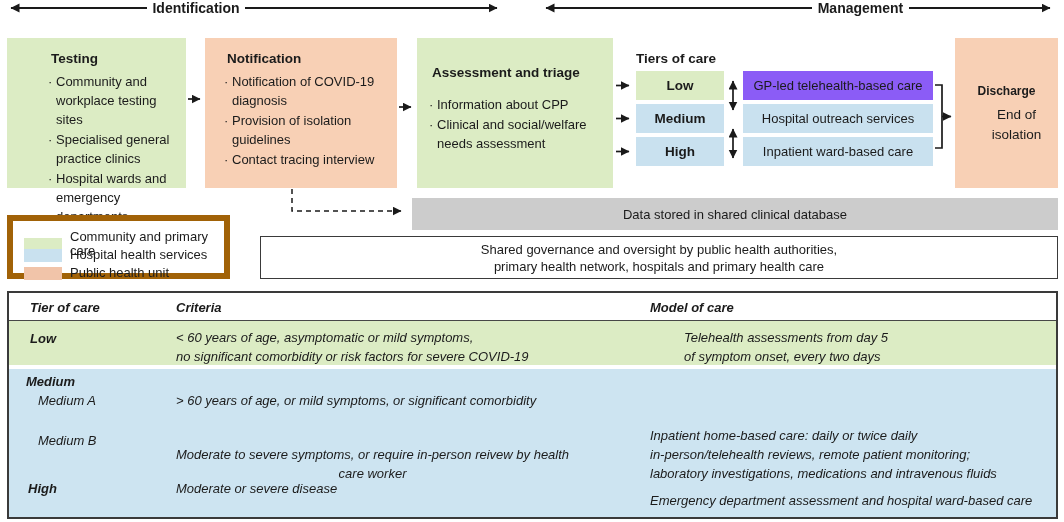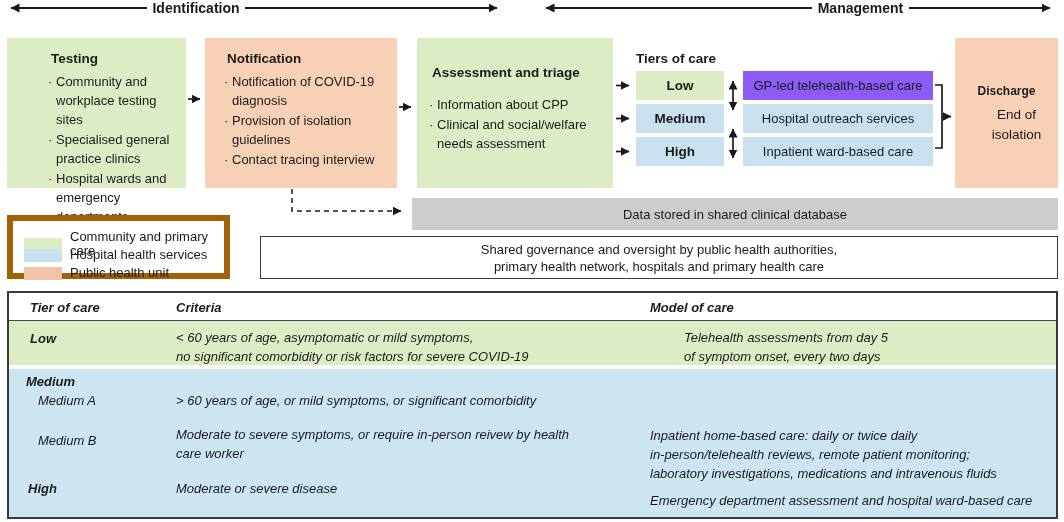--- a/index.html
+++ b/index.html
@@ -151,21 +151,21 @@
 no significant comorbidity or risk factors for severe COVID-19</div>
     <div class="t" style="left:641px;top:35px;margin-left:34px;">Telehealth assessments from day 5
 of symptom onset, every two days</div>
 
     <div class="t b" style="left:17px;top:79px;">Medium</div>
 
     <div class="t" style="left:29px;top:98px;">Medium A</div>
     <div class="t" style="left:167px;top:98px;">&gt; 60 years of age, or mild symptoms, or significant comorbidity</div>
 
     <div class="t" style="left:29px;top:138px;">Medium B</div>
-    <div class="t" style="left:167px;top:132px;">Moderate to severe symptoms, or require in-person reivew by health
+    <div class="t" style="left:167px;top:152px;text-align:center;">Moderate to severe symptoms, or require in-person reivew by health
 care worker</div>
     <div class="t" style="left:641px;top:133px;">Inpatient home-based care: daily or twice daily
 in-person/telehealth reviews, remote patient monitoring;
 laboratory investigations, medications and intravenous fluids</div>
 
     <div class="t b" style="left:19px;top:186px;">High</div>
     <div class="t" style="left:167px;top:186px;">Moderate or severe disease</div>
     <div class="t" style="left:641px;top:198px;">Emergency department assessment and hospital ward-based care</div>
   </div>
 

